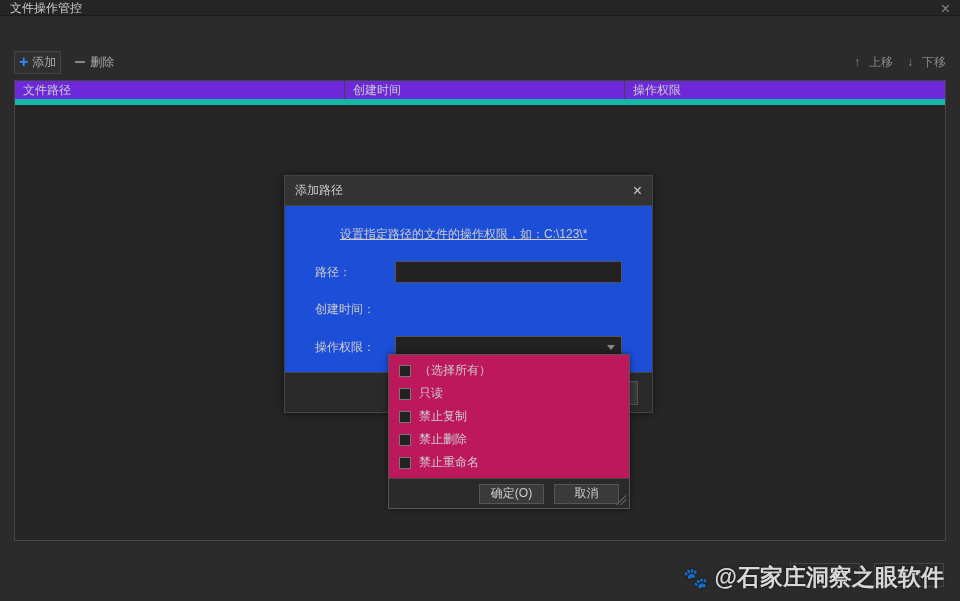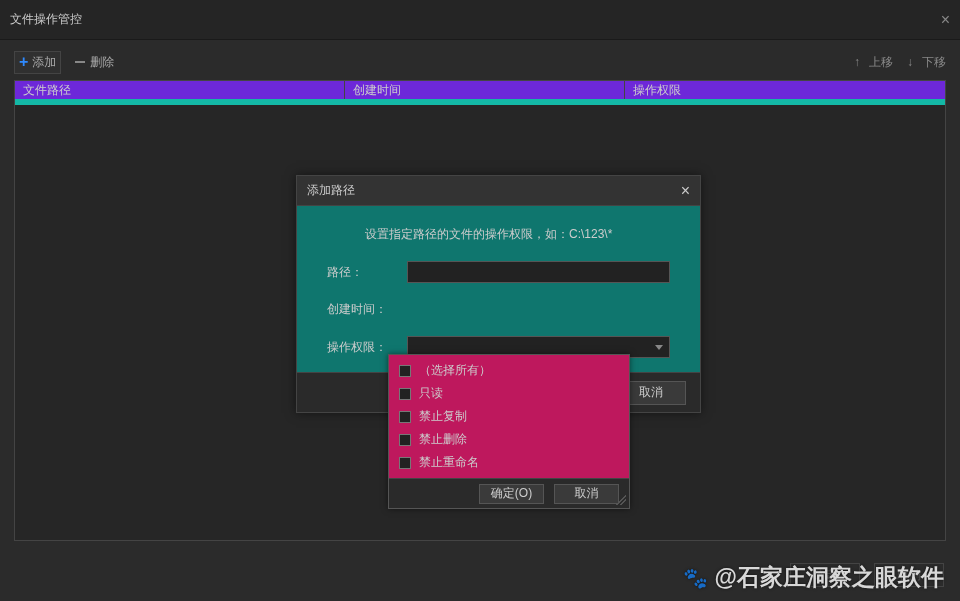--- a/index.html
+++ b/index.html
@@ -6,23 +6,23 @@
   body {
     width: 960px; height: 601px;
     background: #2b2b2b;
     color: #ccc;
     font-size: 12px;
     position: relative;
     overflow: hidden;
   }
   
   .titlebar {
-    position: absolute; left:0; top:0; right:0; height:40px;
+    position: absolute; left:0; top:0; right:0; height:16px;
     background: #252525;
-    display:flex; align-items:center; justify-content:space-between;
+    display:flex; align-items:flex-start; justify-content:space-between;
     padding:0 10px;
     border-bottom:1px solid #1a1a1a;
   }
   .titlebar .title { color:#ccc; font-size:12px;}
   .titlebar .close { color:#888; font-size:16px; cursor:pointer;}
   
   .toolbar-row {
     position:absolute; left:14px; right:14px; top:48px; height:28px;
     display:flex; align-items:center; justify-content:space-between;
     color:#aaa;
@@ -48,32 +48,32 @@
   .th {
     padding:0 8px; display:flex; align-items:center; color:#ccc; font-size:12px;
     border-right:1px solid #444;
   }
   .th.col1 { width:330px;}
   .th.col2 { width:280px;}
   .th.col3 { flex:1; border-right:none;}
   .tbody { flex:1; background:#262626;}
   
   .dialog {
-    position:absolute; left:296px; top:175px; width:405px;
-    background:#0f766e; border:1px solid #444;
+    position:absolute; left:284px; top:175px; width:369px;
+    background:#1d4ed8; border:1px solid #444;
     box-shadow:0 0 10px rgba(0,0,0,.5);
   }
   .dlg-title {
     height:30px; display:flex; align-items:center; justify-content:space-between;
     padding:0 10px; background:#333; border-bottom:1px solid #444;
   }
   .dlg-title span { color:#ccc;}
   .dlg-close { color:#aaa; font-size:16px; cursor:pointer;}
   .dlg-body { padding:20px 30px 14px 30px; display:flex; flex-direction:column; gap:18px;}
-  .dlg-hint { font-size:12px; color:#ccc; margin-left:38px;}
+  .dlg-hint { font-size:12px; color:#ccc; margin-left:25px;text-decoration:underline;}
   .form-row { display:flex; align-items:center; gap:10px;}
   .form-label { width:70px; text-align:left; color:#ccc;}
   .form-input {
     flex:1; height:22px; background:#222; border:1px solid #555; color:#ccc;
     padding:0 6px; font-size:12px;
   }
   .form-select {
     flex:1; height:22px; background:#222; border:1px solid #555; color:#ccc;
     padding:0 6px; font-size:12px;
     display:flex; align-items:center; justify-content:space-between; cursor:pointer;

